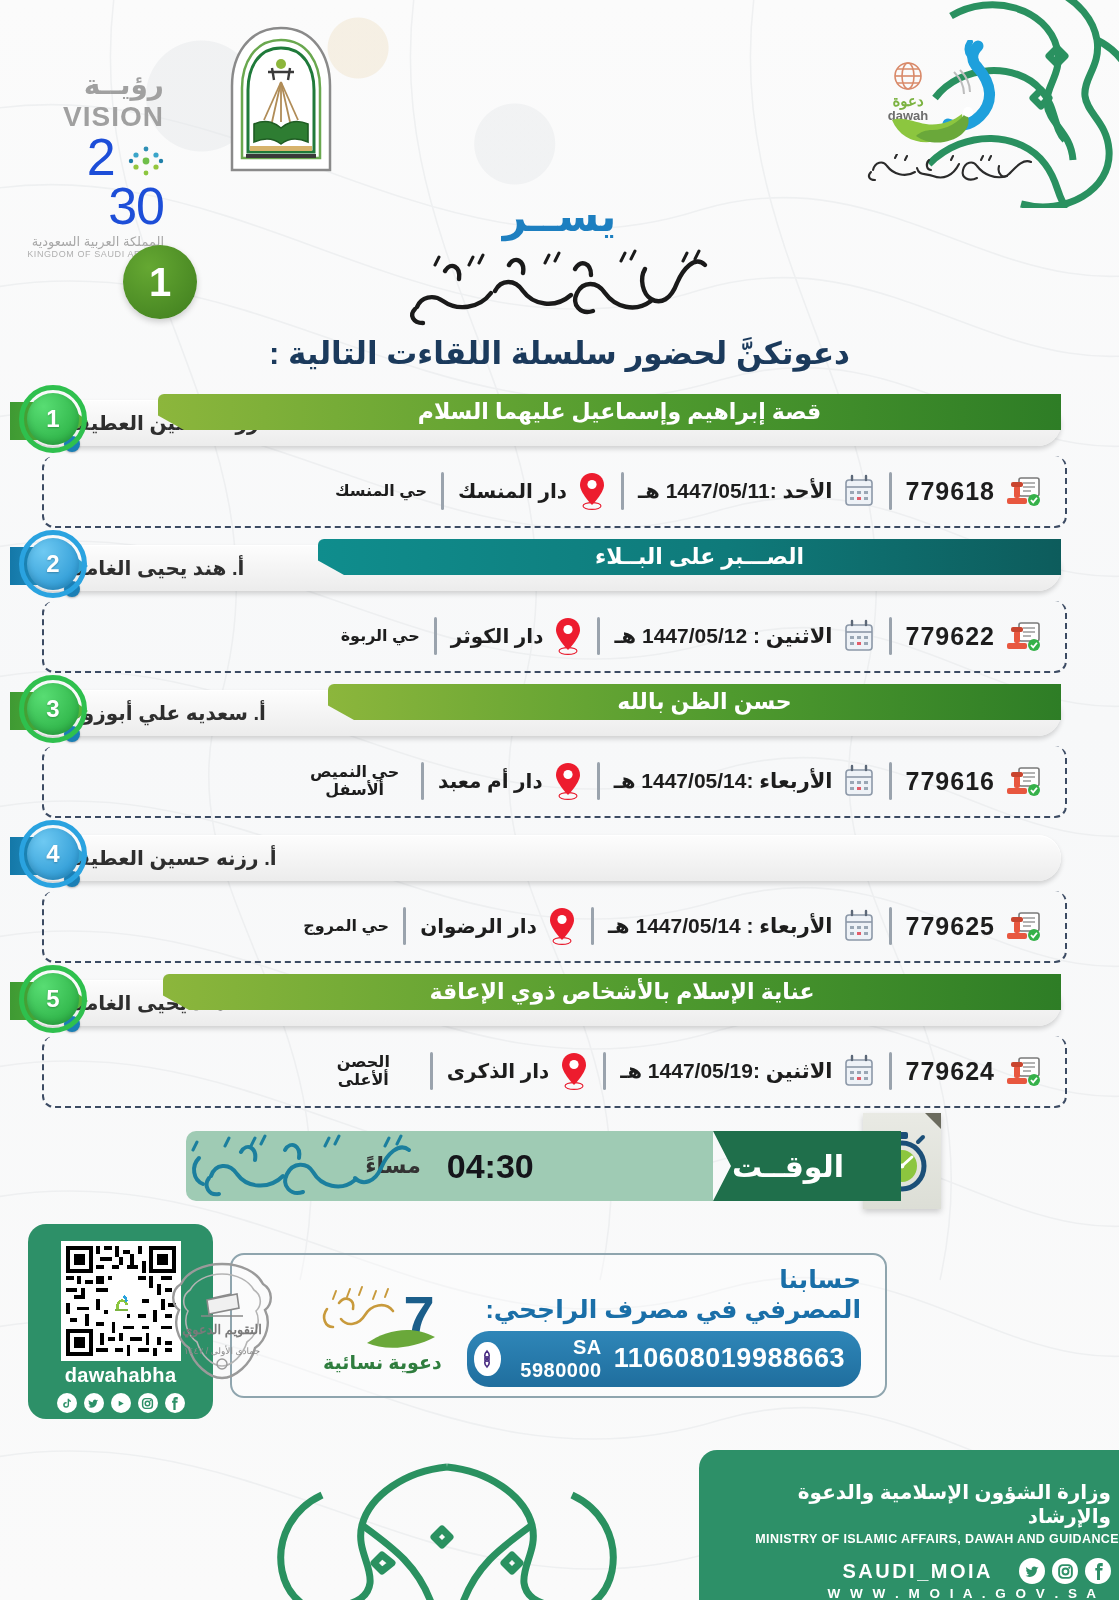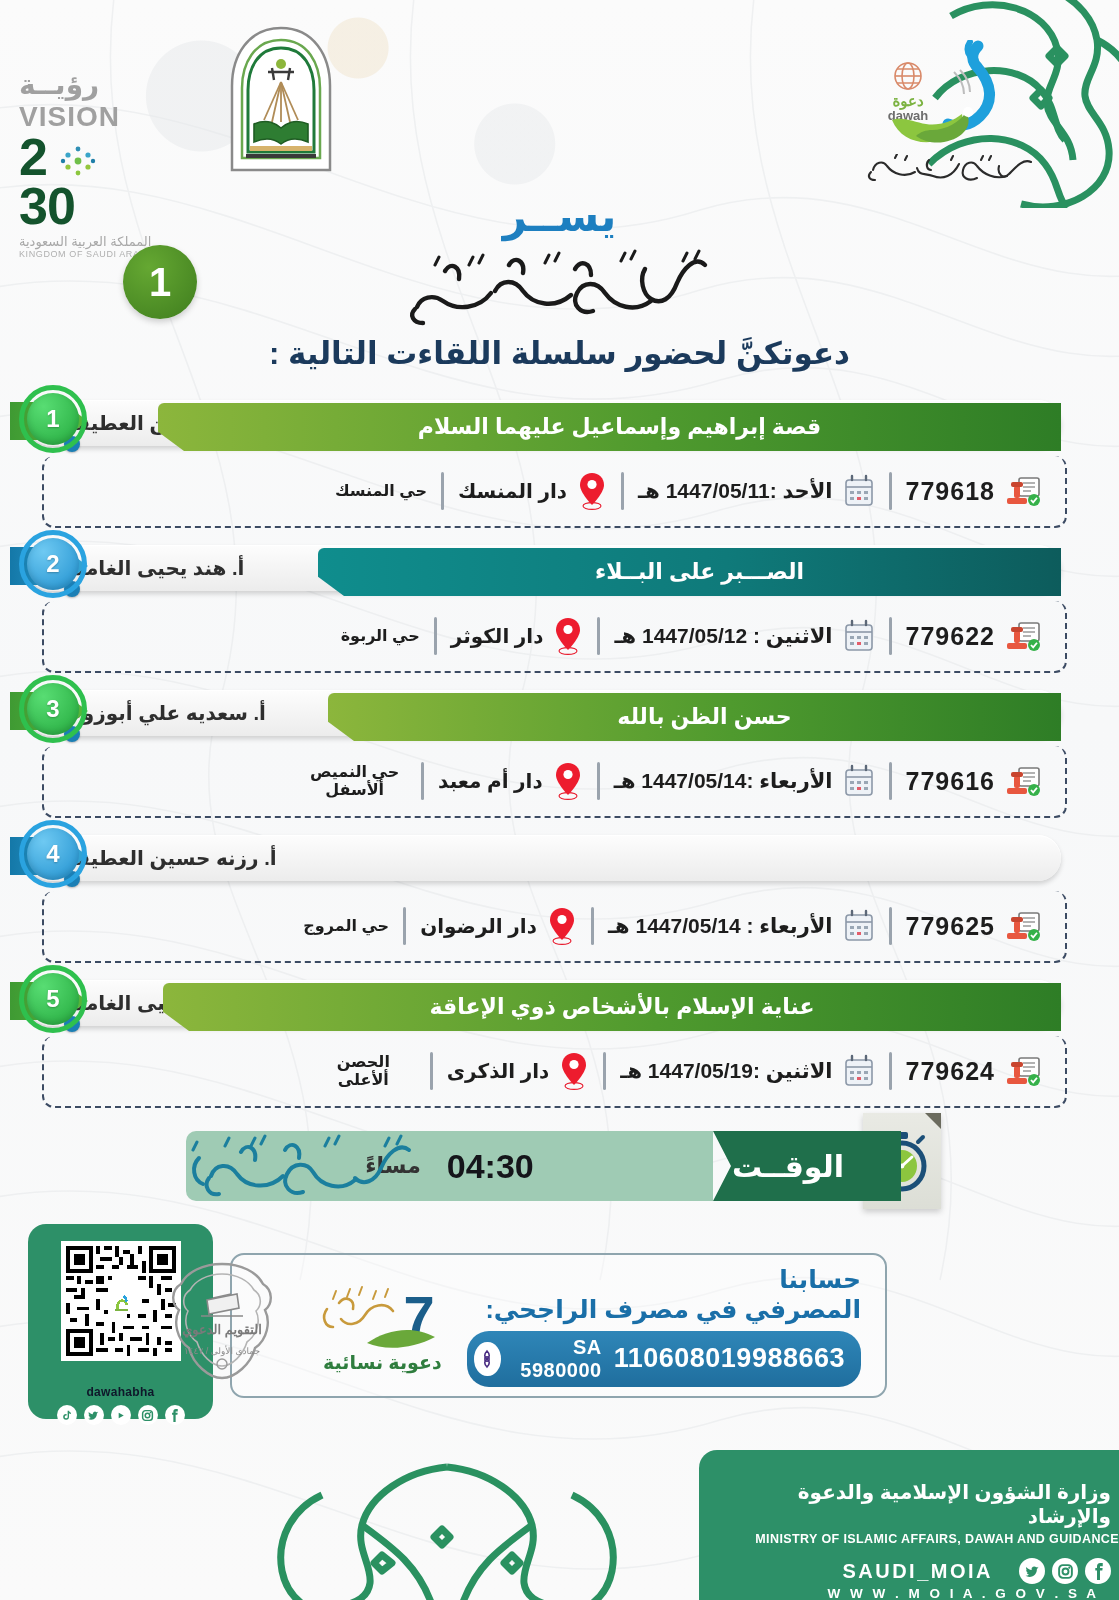--- a/index.html
+++ b/index.html
@@ -20,25 +20,25 @@
       radial-gradient(circle at 46% 9%, rgba(232,234,236,.5) 0 40px, transparent 41px),
       linear-gradient(180deg,#fbfbfb 0%,#f7f8f9 45%,#fafafa 100%);
   }
   .bg-swirl { position:absolute; inset:0; opacity:.55; }
 
   .motif { position:absolute; }
   .motif svg { display:block; }
 
   
   .vision {
-    position:absolute; left:auto; right:955px; top:68px; width:145px; text-align:left;
+    position:absolute; left:auto; right:955px; top:68px; width:145px; text-align:right;
     color:#9b9b9b;
   }
   .vision .v-line1 { font-size:28px; letter-spacing:1px; font-weight:700; color:#a0a0a0; direction:rtl;}
-  .vision .v-num { font-size:52px; font-weight:700; color:#14532d; line-height:.95; letter-spacing:-1px;}
+  .vision .v-num { font-size:52px; font-weight:400; color:#1d4ed8; line-height:.95; letter-spacing:-1px;}
   .vision .v-ar { font-size:13px; color:#a8a8a8; margin-top:2px;}
   .vision .v-en { font-size:9px; color:#b0b0b0; letter-spacing:.6px;}
 
   .moia-emblem { position:absolute; right:780px; top:24px; }
   .dawah-logo { position:absolute; right:70px; top:40px; width:200px; text-align:center; }
 
   
   .headline { position:absolute; top:192px; right:0; left:0; text-align:center; }
   .yassir { font-size:42px; font-weight:700; color:#1d7fc0; letter-spacing:2px; }
   .calli-logo { margin-top:4px; }
@@ -74,21 +74,21 @@
     font-size:20px; font-weight:700; color:#2e2e2e; white-space:nowrap;
     margin-right:auto; margin-left:0; padding-left:6px;
   }
   .pill-dot {
     position:absolute; left:36px; bottom:-6px; width:16px; height:16px; border-radius:50%;
     background:#1b7fb5; box-shadow:0 1px 2px rgba(0,0,0,.25);
   }
 
   
   .title-banner {
-    position:absolute; top:11px; right:30px; height:48px; padding:0 34px 0 54px;
+    position:absolute; top:2px; right:30px; height:36px; padding:0 34px 0 54px;
     display:flex; align-items:center; justify-content:center;
     border-radius:6px 0 0 6px;
     color:#fff; font-size:22px; font-weight:700; white-space:nowrap;
     clip-path:polygon(0 0, 100% 0, 100% 100%, 26px 100%, 0 60%);
     box-shadow:0 3px 5px rgba(0,0,0,.18);
   }
   .title-banner.green { background:linear-gradient(270deg,#2e7d26 0%,#4f9a2e 45%,#8cb63c 100%); }
   .title-banner.teal  { background:linear-gradient(270deg,#0d5c5c 0%,#0f7a7a 45%,#0f8d8d 100%); }
 
   
@@ -167,21 +167,21 @@
   .time-ampm { font-size:22px; font-weight:700; color:#333; }
   .sector-calli { position:absolute; right:auto; left:185px; top:1128px; }
 
   
   .qr-panel {
     position:absolute; left:28px; top:1224px; width:185px; height:195px;
     background:#2d9068; border-radius:18px;
     display:flex; flex-direction:column; align-items:center; padding-top:17px;
   }
   .qr-box { width:120px; height:120px; background:#fff; padding:5px; }
-  .qr-handle { color:#0f172a; font-size:12px; font-weight:700; margin-top:24px; letter-spacing:.3px; }
+  .qr-handle { color:#ffffff; font-size:20px; font-weight:700; margin-top:3px; letter-spacing:.3px; }
   .qr-social { display:flex; gap:7px; margin-top:6px; }
 
   
   .bank-panel {
     position:absolute; right:232px; left:230px; top:1253px; height:145px;
     border:2px solid #8fa5ae; border-radius:14px; background:rgba(255,255,255,.35);
     display:flex; align-items:center; padding:0 16px;
   }
   .bank-right { flex:1; text-align:right; padding-right:8px; }
   .bank-l1 { font-size:25px; font-weight:700; color:#1a6fa8; }

